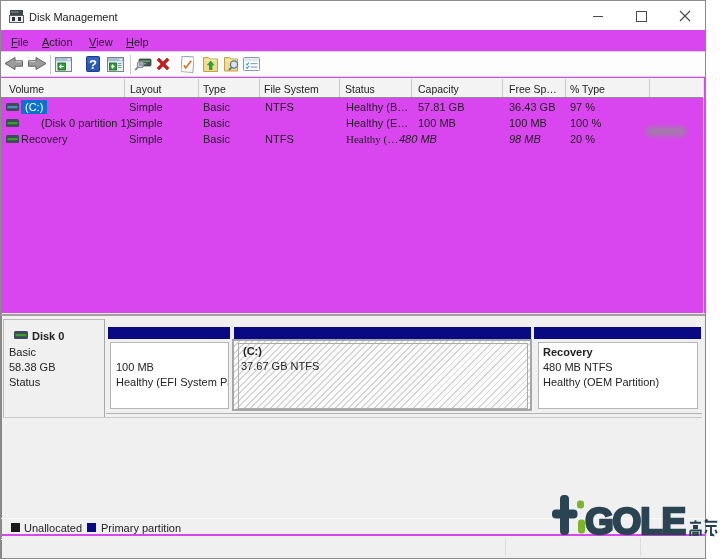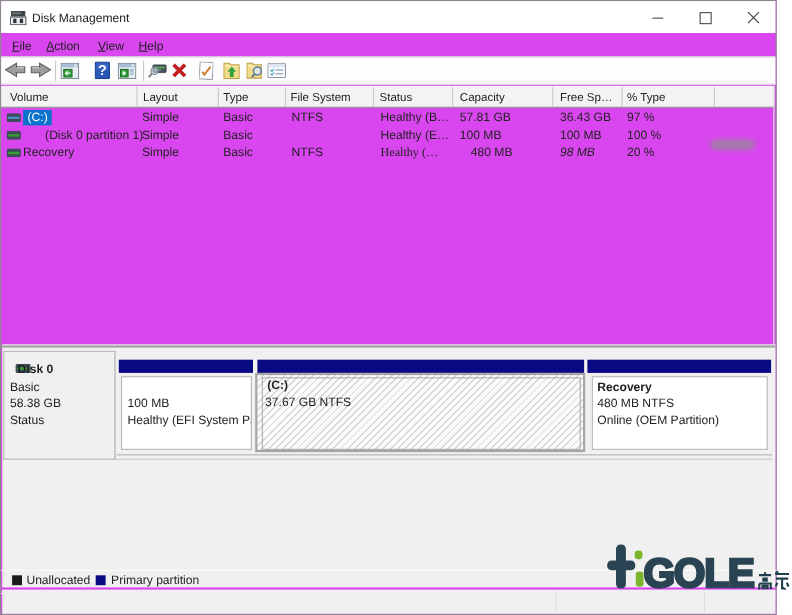--- a/index.html
+++ b/index.html
@@ -166,37 +166,37 @@
 
   <svg class="abs" style="left:5px;top:134px" width="13" height="8" viewBox="0 0 13 8">
     <rect x="0" y="0" width="13" height="8" rx="1.5" fill="#3d4c59"></rect>
     <rect x="1.5" y="3" width="10" height="2.2" fill="#39a02e"></rect>
   </svg>
   <div class="abs t12" style="left:20px;top:132px;">Recovery</div>
   <div class="abs t12" style="left:128px;top:132px;">Simple</div>
   <div class="abs t12" style="left:202px;top:132px;">Basic</div>
   <div class="abs t12" style="left:264px;top:132px;">NTFS</div>
   <div class="abs t12" style="left:345px;top:132px;font-family:Liberation Serif, serif;">Healthy (…</div>
-  <div class="abs t12" style="left:427px;top:132px;">480 MB</div>
+  <div class="abs t12" style="left:398px;top:132px;font-style:italic;">480 MB</div>
   <div class="abs t12" style="left:508px;top:132px;font-style:italic;">98 MB</div>
   <div class="abs t12" style="left:569px;top:132px;">20 %</div>
 
   <div class="abs" style="left:645px;top:126px;width:40px;height:9px;background:#8f8f8f;border-radius:4px;filter:blur(2.5px);opacity:0.75;"></div>
 
   <div class="vline" style="left:702px;top:77px;height:456px;background:#e3e3e3;"></div>
 
   <div class="abs" style="left:1px;top:312px;width:703px;height:221px;background:#f0f0f0;"></div>
   <div class="abs" style="left:0;top:313px;width:704px;height:2px;background:#a0a0a0;"></div>
 
   <div class="abs" style="left:2px;top:318px;width:102px;height:99px;background:#f0f0f0;border:1px solid #bdbdbd;border-right:1px solid #a8a8a8;border-bottom:1px solid #a8a8a8;box-sizing:border-box;"></div>
   <svg class="abs" style="left:13px;top:330px" width="14" height="8" viewBox="0 0 14 8">
     <rect x="0" y="0" width="14" height="8" rx="1.5" fill="#3d4c59"></rect>
     <rect x="1.5" y="3" width="11" height="2.2" fill="#39a02e"></rect>
   </svg>
-  <div class="abs t12" style="left:15px;top:329px;font-weight:bold;">Disk 0</div>
+  <div class="abs t12" style="left:31px;top:329px;font-weight:bold;">Disk 0</div>
   <div class="abs t12" style="left:8px;top:345px;">Basic</div>
   <div class="abs t12" style="left:8px;top:360px;">58.38 GB</div>
   <div class="abs t12" style="left:8px;top:375px;">Status</div>
 
   <div class="abs" style="left:105px;top:411.5px;width:596px;height:1.5px;background:#b2b2b2;"></div>
   <div class="abs" style="left:2px;top:416px;width:699px;height:1px;background:#c9c9c9;"></div>
 
   <div class="abs" style="left:106.5px;top:325.5px;width:122.5px;height:12.5px;background:#090983;"></div>
   <div class="abs" style="left:109px;top:341px;width:119px;height:67px;background:#ffffff;border:1px solid #b5b5b5;box-sizing:border-box;overflow:hidden;">
     <div class="t12" style="position:absolute;left:5px;top:17.5px;">100 MB</div>
@@ -206,21 +206,21 @@
   <div class="abs" style="left:232.5px;top:325.5px;width:297px;height:12.5px;background:#090983;"></div>
   <div class="abs" style="left:231px;top:338px;width:300px;height:72px;border:2px solid #a6a6a6;box-sizing:border-box;background:repeating-linear-gradient(135deg,#fbfbfb 0px,#fbfbfb 3.4px,#d6d6d6 3.4px,#d6d6d6 4.6px);"></div>
   <div class="abs" style="left:237px;top:341.5px;width:290px;height:66px;border:1px solid #ababab;box-sizing:border-box;"></div>
   <div class="abs t12" style="left:242px;top:344px;font-weight:bold;">(C:)</div>
   <div class="abs t12" style="left:240px;top:359px;">37.67 GB NTFS</div>
 
   <div class="abs" style="left:532.5px;top:325.5px;width:167.5px;height:12.5px;background:#090983;"></div>
   <div class="abs" style="left:537px;top:341px;width:160px;height:67px;background:#ffffff;border:1px solid #b5b5b5;box-sizing:border-box;overflow:hidden;">
     <div class="t12" style="position:absolute;left:4px;top:2.5px;font-weight:bold;">Recovery</div>
     <div class="t12" style="position:absolute;left:4px;top:17.5px;">480 MB NTFS</div>
-    <div class="t12" style="position:absolute;left:4px;top:32.5px;">Online (OEM Partition)</div>
+    <div class="t12" style="position:absolute;left:4px;top:32.5px;">Healthy (OEM Partition)</div>
   </div>
 
   <div class="hline" style="left:0;top:517px;width:704px;background:#fafafa;"></div>
   <div class="abs" style="left:10px;top:522px;width:9px;height:9px;background:#1a1a1a;"></div>
   <div class="abs t11" style="left:23px;top:521px;">Unallocated</div>
   <div class="abs" style="left:86px;top:522px;width:9px;height:9px;background:#090983;"></div>
   <div class="abs t11" style="left:100px;top:521px;">Primary partition</div>
   <div class="hline" style="left:0;top:536px;width:704px;background:#b2b2b2;"></div>
   <div class="hline" style="left:0;top:538px;width:704px;background:#fbfbfb;"></div>
 

